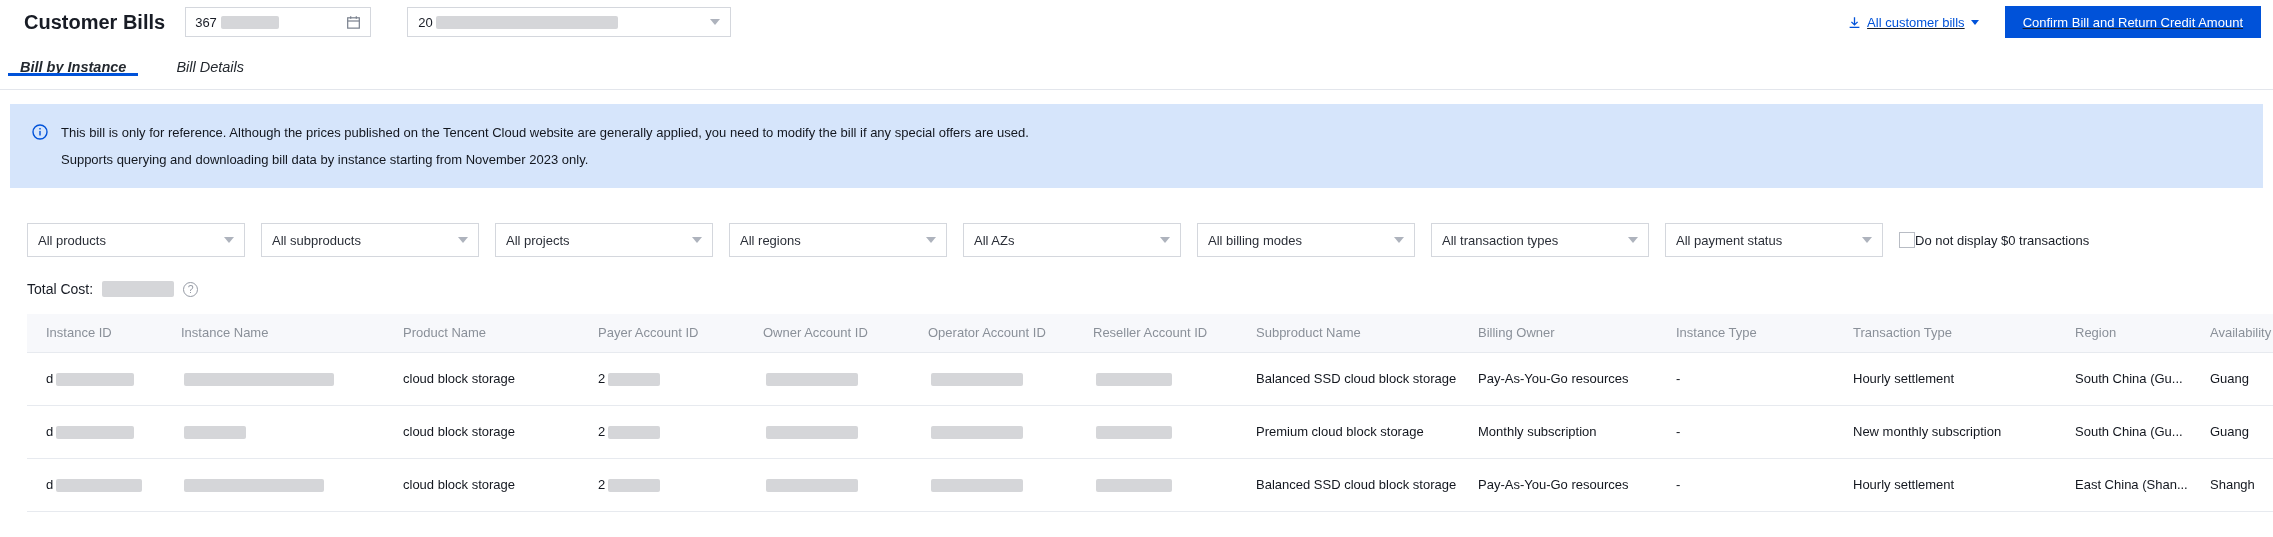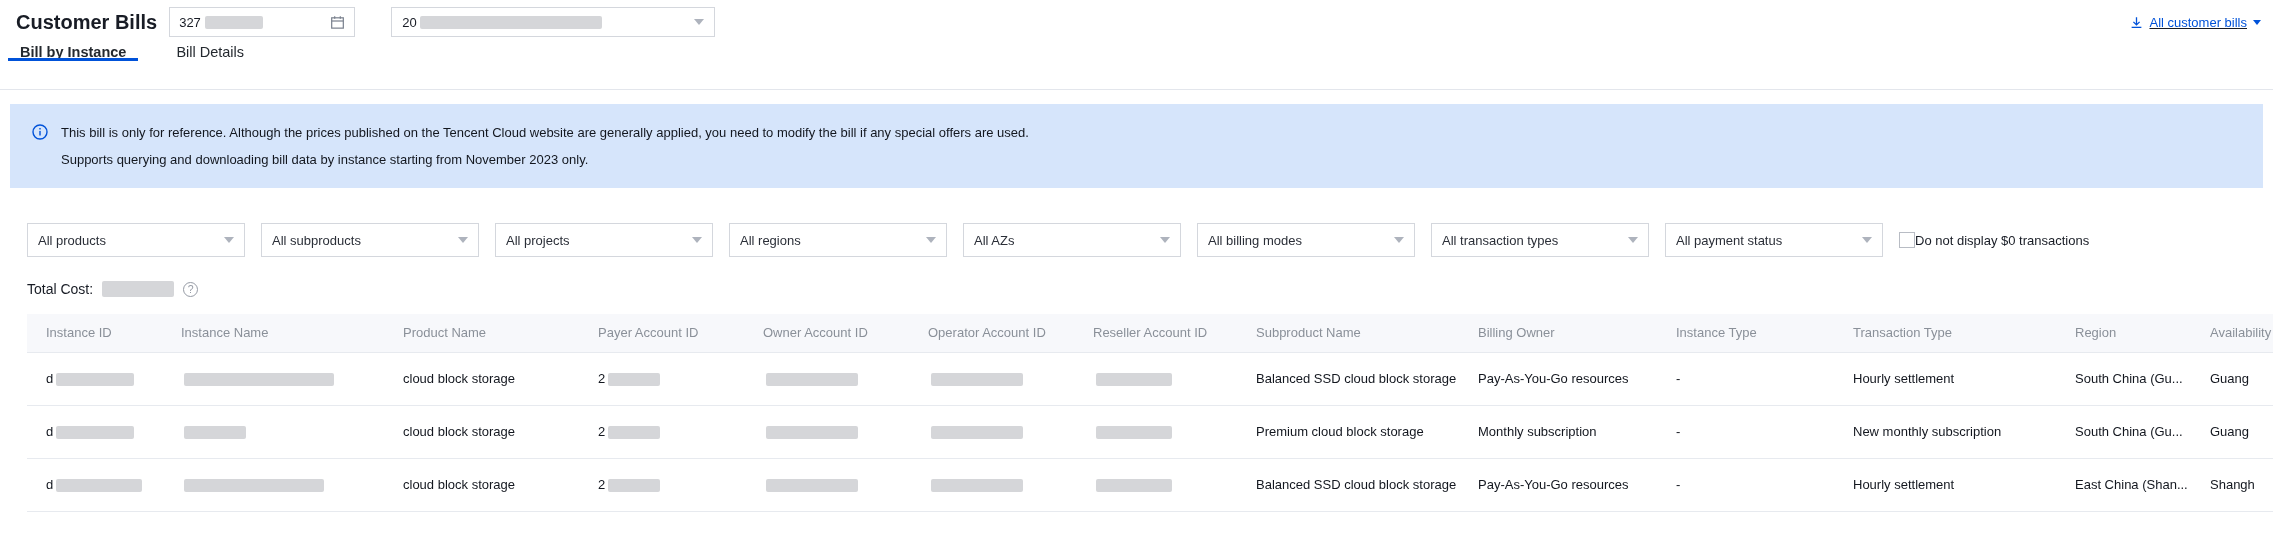--- a/index.html
+++ b/index.html
@@ -5,21 +5,21 @@
   * { box-sizing: border-box; }
   html,body { margin:0; padding:0; }
   body {
     width:2273px; height:537px; overflow:hidden;
     background:#ffffff; color:#181c25;
     font-family:"Liberation Sans", sans-serif;
   }
 
   
   .topbar { display:flex; align-items:center; height:44px; padding:0 12px 0 16px; }
-  .title { font-size:20px; font-weight:700; margin:0; white-space:nowrap; }
+  .title { font-size:20px; font-weight:700; margin:8px; white-space:nowrap; }
   .date-input {
     width:186px; height:30px; border:1px solid #d4d7dd; background:#fff;
     display:flex; align-items:center; padding:0 9px; gap:4px; font-size:13px;
     margin-left:12px; cursor:pointer;
   }
   .date-input .cal { margin-left:auto; display:flex; }
   .select {
     height:30px; border:1px solid #d4d7dd; background:#fff;
     display:flex; align-items:center; padding:0 10px; font-size:13px; cursor:pointer;
   }
@@ -28,21 +28,21 @@
   .chev { width:0; height:0; border-left:5px solid transparent; border-right:5px solid transparent; border-top:6px solid #aeb3bd; }
   .caret { width:0; height:0; border-left:4px solid transparent; border-right:4px solid transparent; border-top:5px solid #0052d9; }
   .top-right { margin-left:auto; display:flex; align-items:center; gap:26px;text-decoration:underline; }
   .link { color:#0052d9; font-size:13px; display:flex; align-items:center; gap:6px; cursor:pointer; text-decoration:none; white-space:nowrap; }
   .btn-primary {
     background:#0052d9; color:#fff; border:none; height:32px; padding:0 18px;
     font-size:13px; font-family:inherit; cursor:pointer; white-space:nowrap;
   }
 
   
-  .tabs { display:flex; align-items:flex-start; height:46px; border-bottom:1px solid #e3e6ec; padding-left:16px; gap:42px; }
+  .tabs { display:flex; align-items:center; height:46px; border-bottom:1px solid #e3e6ec; padding-left:16px; gap:42px;font-style:italic; }
   .tab { display:flex; align-items:center; font-size:14.5px; color:#24292f; position:relative; cursor:pointer; padding:0 4px; white-space:nowrap; }
   .tab.active { font-weight:700; }
   .tab.active::after { content:""; position:absolute; left:-8px; right:-8px; bottom:-1px; height:3px; background:#0052d9; }
 
   
   .banner {
     margin:14px 10px 0; background:#d6e5fb; padding:15px 22px;
     display:flex; gap:13px; align-items:flex-start; font-size:13px;
   }
   .banner .info-icon { margin-top:5px; display:flex; }
@@ -81,21 +81,21 @@
   tbody td { height:53px; border-bottom:1px solid #e7eaef; color:#13171f; }
   td .redact { margin-left:3px; }
 </style>
 </head>
 <body>
 
 <header class="topbar">
   <h1 class="title">Customer Bills</h1>
 
   <div class="date-input">
-    <span>327</span>
+    <span>367</span>
     <span class="redact" style="width:58px"></span>
     <span class="cal">
       <svg width="15" height="15" viewBox="0 0 16 16">
           <rect x="1.8" y="3" width="12.4" height="11" fill="none" stroke="#7a818e" stroke-width="1.3"></rect>
           <line x1="1.8" y1="6.4" x2="14.2" y2="6.4" stroke="#7a818e" stroke-width="1.3"></line>
           <line x1="5" y1="1.2" x2="5" y2="4" stroke="#7a818e" stroke-width="1.3"></line>
           <line x1="11" y1="1.2" x2="11" y2="4" stroke="#7a818e" stroke-width="1.3"></line>
         </svg>
     </span>
   </div>
@@ -110,20 +110,21 @@
     <a class="link">
       <span style="display:flex">
         <svg width="13" height="13" viewBox="0 0 16 16">
             <path d="M8 1.5v9M4.2 7.2 8 11l3.8-3.8" fill="none" stroke="currentColor" stroke-width="1.6"></path>
             <path d="M2 14h12" stroke="currentColor" stroke-width="1.6"></path>
           </svg>
       </span>
       <span>All customer bills</span>
       <span class="caret"></span>
     </a>
+    <button class="btn-primary">Confirm Bill and Return Credit Amount</button>
   </div>
 </header>
 
 <nav class="tabs">
   <div class="tab active">Bill by Instance</div>
   <div class="tab">Bill Details</div>
 </nav>
 
 <div class="banner">
   <span class="info-icon">

